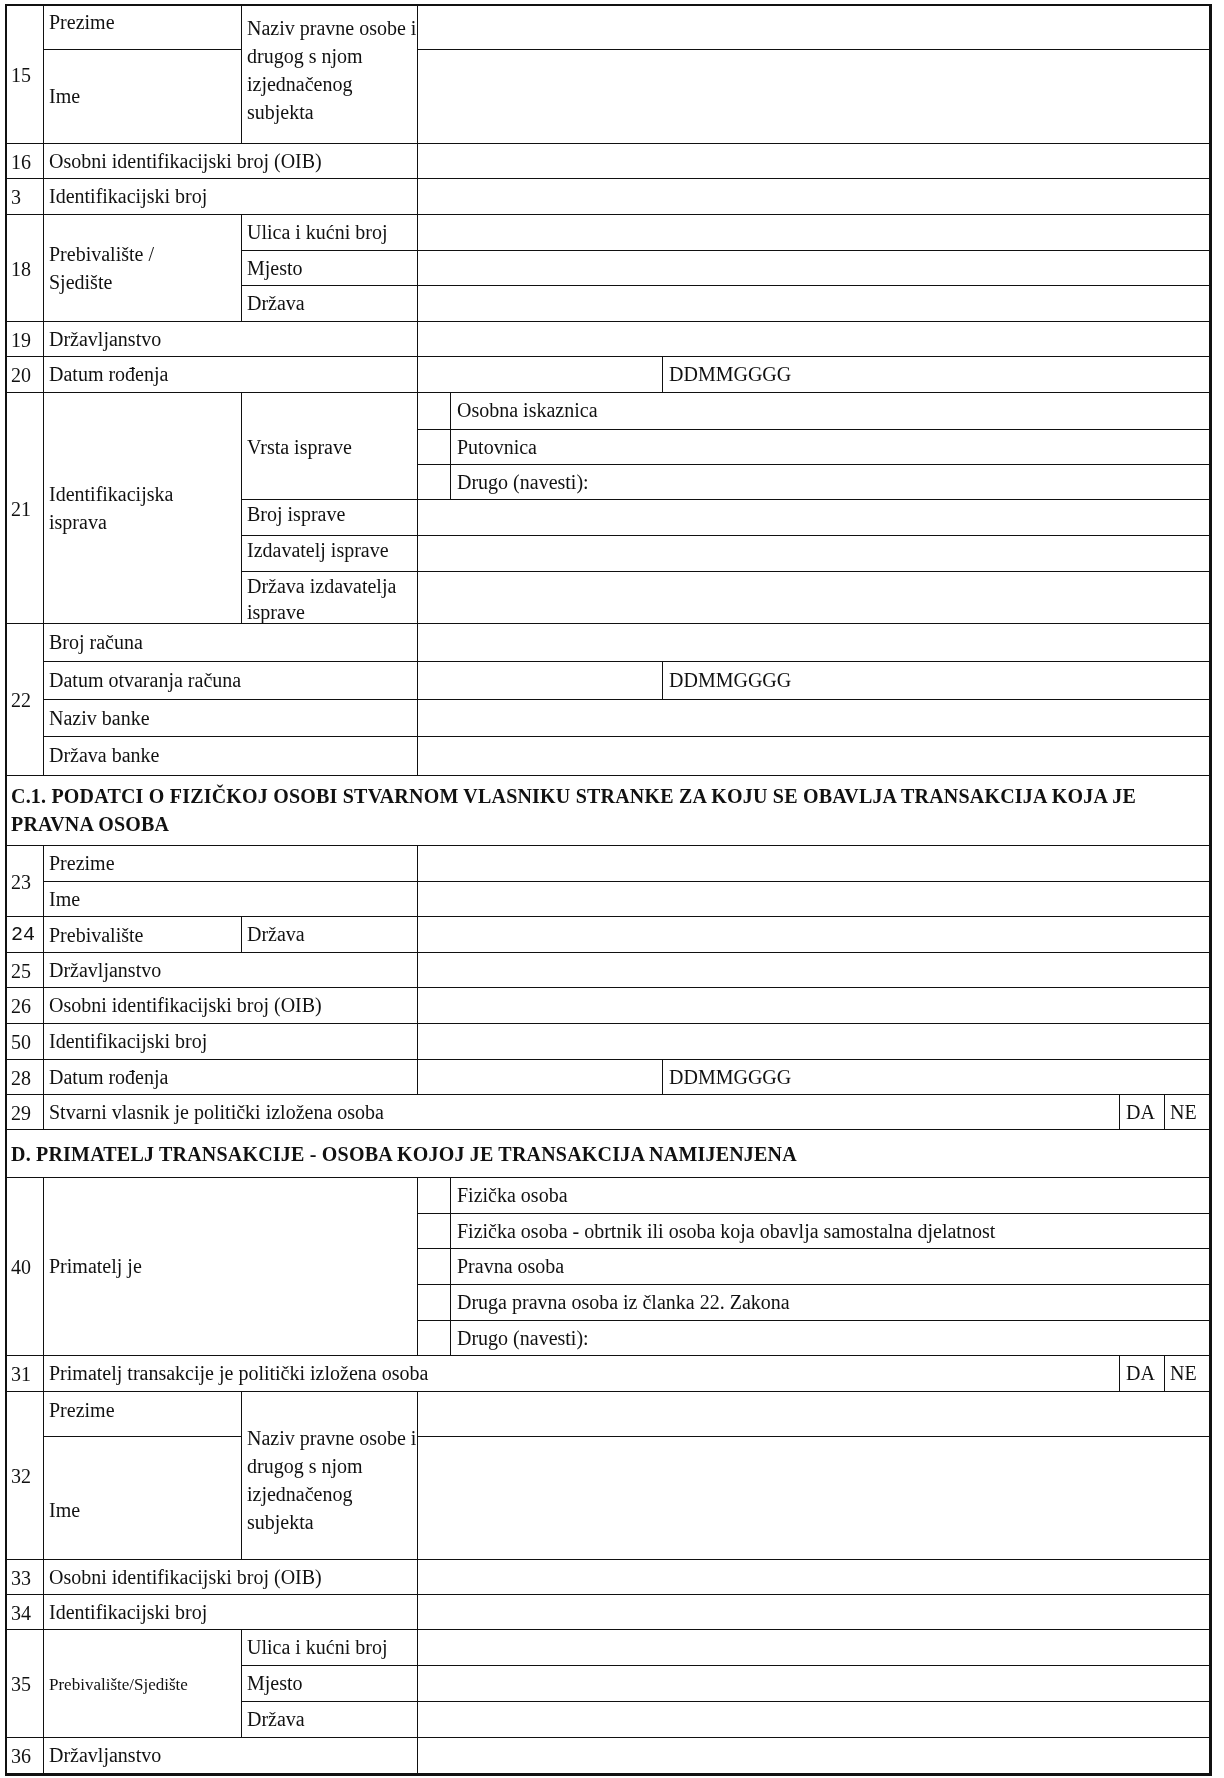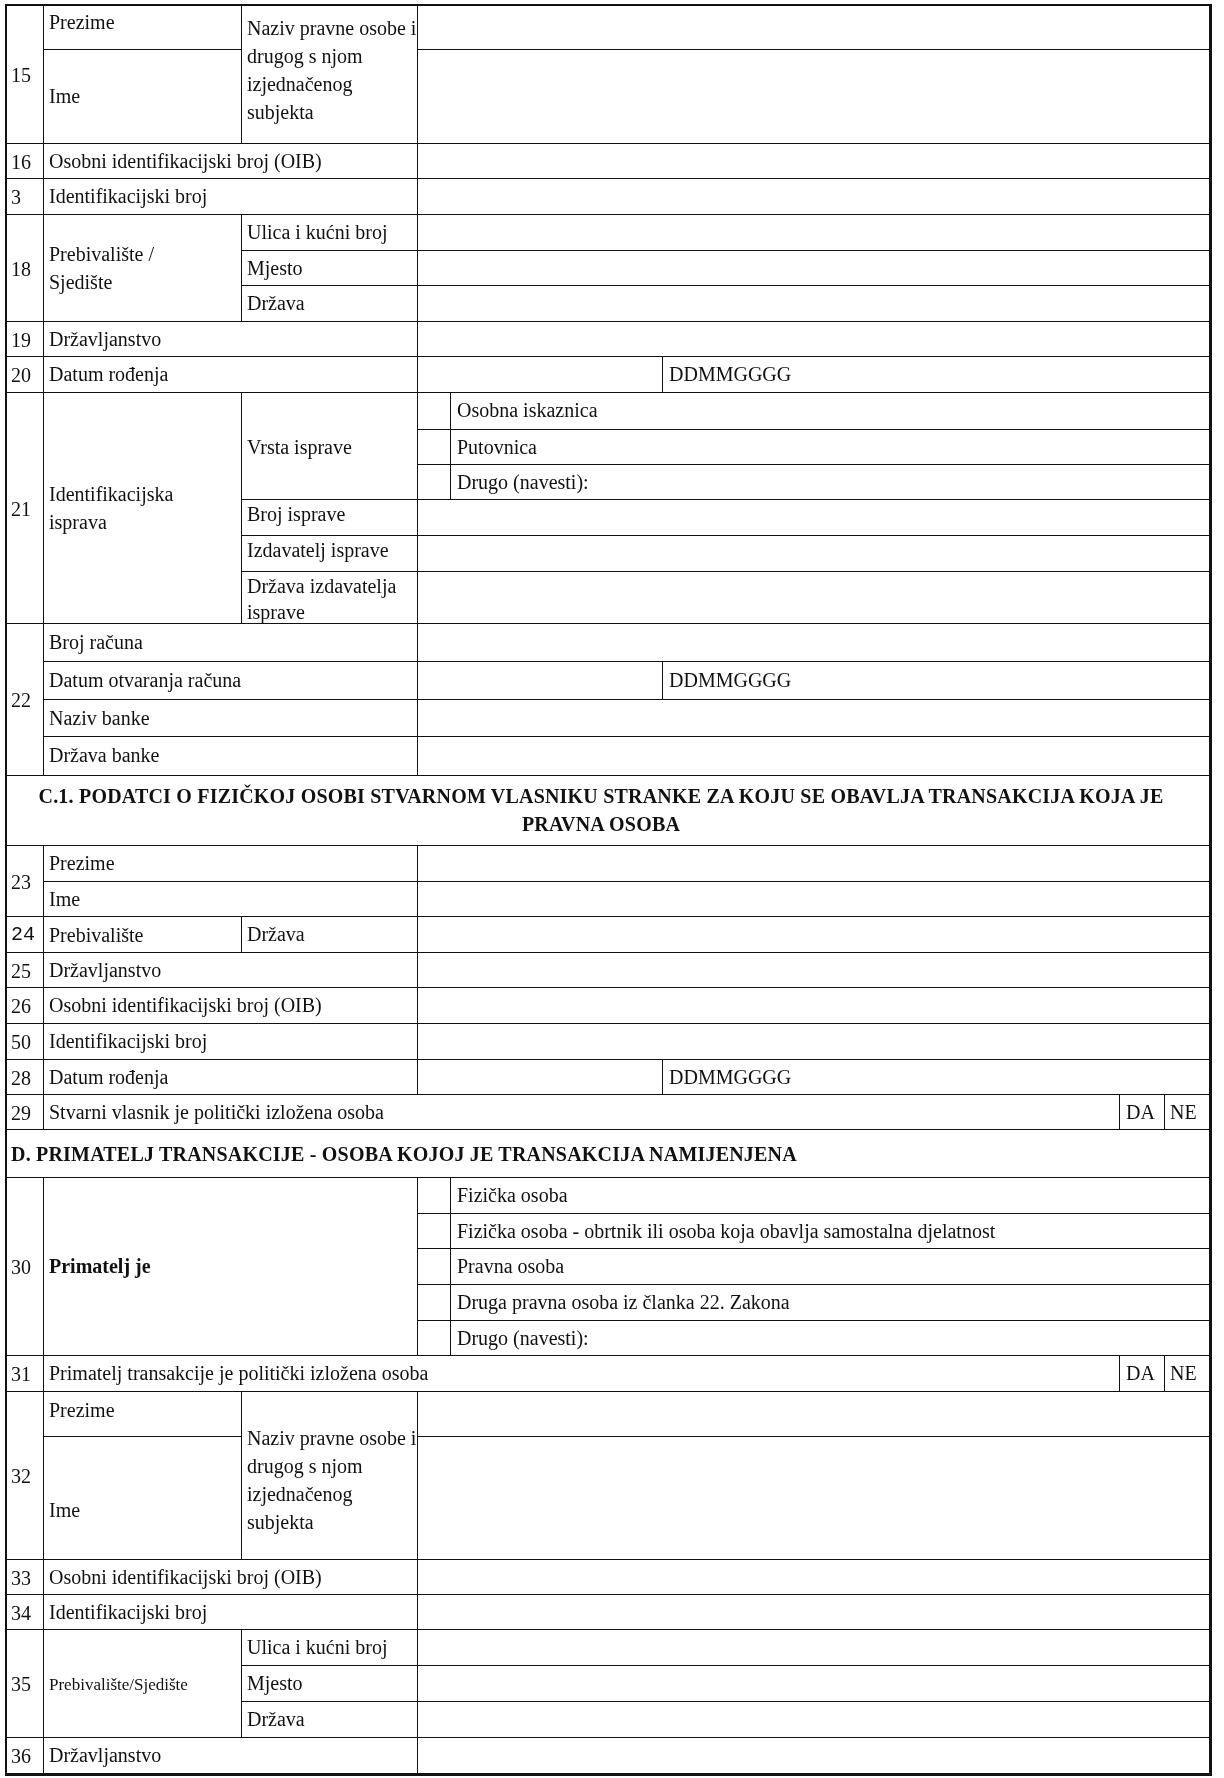--- a/index.html
+++ b/index.html
@@ -97,21 +97,21 @@
     <div class="c" style="left: 418px; top: 662px; width: 246px; height: 39px;"></div>
     <div class="c" style="left: 663px; top: 662px; width: 548px; height: 39px;"></div>
     <div class="t" style="left: 669px; top: 666px;">DDMMGGGG</div>
     <div class="c" style="left: 44px; top: 700px; width: 375px; height: 38px;"></div>
     <div class="t" style="left: 49px; top: 704px;">Naziv banke</div>
     <div class="c" style="left: 418px; top: 700px; width: 793px; height: 38px;"></div>
     <div class="c" style="left: 44px; top: 737px; width: 375px; height: 40px;"></div>
     <div class="t" style="left: 49px; top: 741px;">Država banke</div>
     <div class="c" style="left: 418px; top: 737px; width: 793px; height: 40px;"></div>
     <div class="c" style="left: 6px; top: 776px; width: 1205px; height: 71px;"></div>
-    <div class="t wrap bold" style="left: 11px; top: 782px; width: 1180px; text-align: center;">C.1. PODATCI O FIZIČKOJ OSOBI STVARNOM VLASNIKU STRANKE ZA KOJU SE OBAVLJA TRANSAKCIJA KOJA JE PRAVNA OSOBA</div>
+    <div class="t wrap bold" style="left: 11px; top: 782px; width: 1180px;">C.1. PODATCI O FIZIČKOJ OSOBI STVARNOM VLASNIKU STRANKE ZA KOJU SE OBAVLJA TRANSAKCIJA KOJA JE PRAVNA OSOBA</div>
     <div class="c" style="left: 6px; top: 846px; width: 39px; height: 72px;"></div>
     <div class="t" style="left: 11px; top: 867.5px;">23</div>
     <div class="c" style="left: 44px; top: 846px; width: 375px; height: 37px;"></div>
     <div class="t" style="left: 49px; top: 849px;">Prezime</div>
     <div class="c" style="left: 418px; top: 846px; width: 793px; height: 37px;"></div>
     <div class="c" style="left: 44px; top: 882px; width: 375px; height: 36px;"></div>
     <div class="t" style="left: 49px; top: 885px;">Ime</div>
     <div class="c" style="left: 418px; top: 882px; width: 793px; height: 36px;"></div>
     <div class="c" style="left: 6px; top: 917px; width: 39px; height: 37px;"></div>
     <div class="t" style="left: 11px; top: 921px; font-family: Liberation Mono, monospace;">24</div>
@@ -146,23 +146,23 @@
     <div class="t" style="left: 11px; top: 1098.5px;">29</div>
     <div class="c" style="left: 44px; top: 1095px; width: 1077px; height: 36px;"></div>
     <div class="t" style="left: 49px; top: 1098px;">Stvarni vlasnik je politički izložena osoba</div>
     <div class="c" style="left: 1120px; top: 1095px; width: 46px; height: 36px;"></div>
     <div class="t" style="left: 1126px; top: 1098px;">DA</div>
     <div class="c" style="left: 1165px; top: 1095px; width: 46px; height: 36px;"></div>
     <div class="t" style="left: 1170px; top: 1098px;">NE</div>
     <div class="c" style="left: 6px; top: 1130px; width: 1205px; height: 49px;"></div>
     <div class="t bold" style="left: 11px; top: 1140px;">D. PRIMATELJ TRANSAKCIJE - OSOBA KOJOJ JE TRANSAKCIJA NAMIJENJENA</div>
     <div class="c" style="left: 6px; top: 1178px; width: 39px; height: 179px;"></div>
-    <div class="t" style="left: 11px; top: 1253px;">30</div>
+    <div class="t" style="left: 11px; top: 1253px;">40</div>
     <div class="c" style="left: 44px; top: 1178px; width: 375px; height: 179px;"></div>
-    <div class="t" style="left: 49px; top: 1252px; font-weight: bold;">Primatelj je</div>
+    <div class="t" style="left: 49px; top: 1252px;">Primatelj je</div>
     <div class="c" style="left: 418px; top: 1178px; width: 34px; height: 37px;"></div>
     <div class="c" style="left: 451px; top: 1178px; width: 760px; height: 37px;"></div>
     <div class="t" style="left: 457px; top: 1181px;">Fizička osoba</div>
     <div class="c" style="left: 418px; top: 1214px; width: 34px; height: 36px;"></div>
     <div class="c" style="left: 451px; top: 1214px; width: 760px; height: 36px;"></div>
     <div class="t" style="left: 457px; top: 1217px;">Fizička osoba - obrtnik ili osoba koja obavlja samostalna djelatnost</div>
     <div class="c" style="left: 418px; top: 1249px; width: 34px; height: 37px;"></div>
     <div class="c" style="left: 451px; top: 1249px; width: 760px; height: 37px;"></div>
     <div class="t" style="left: 457px; top: 1252px;">Pravna osoba</div>
     <div class="c" style="left: 418px; top: 1285px; width: 34px; height: 37px;"></div>

